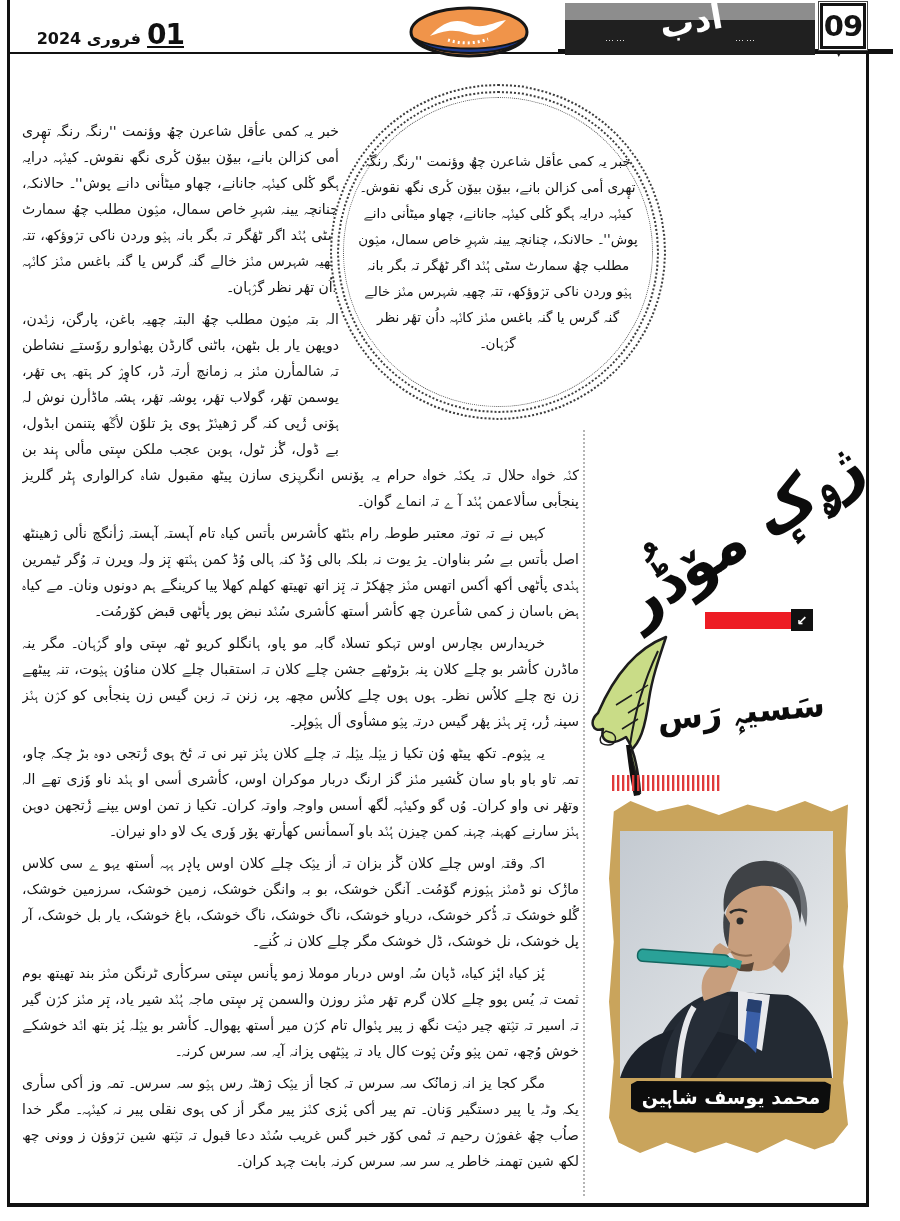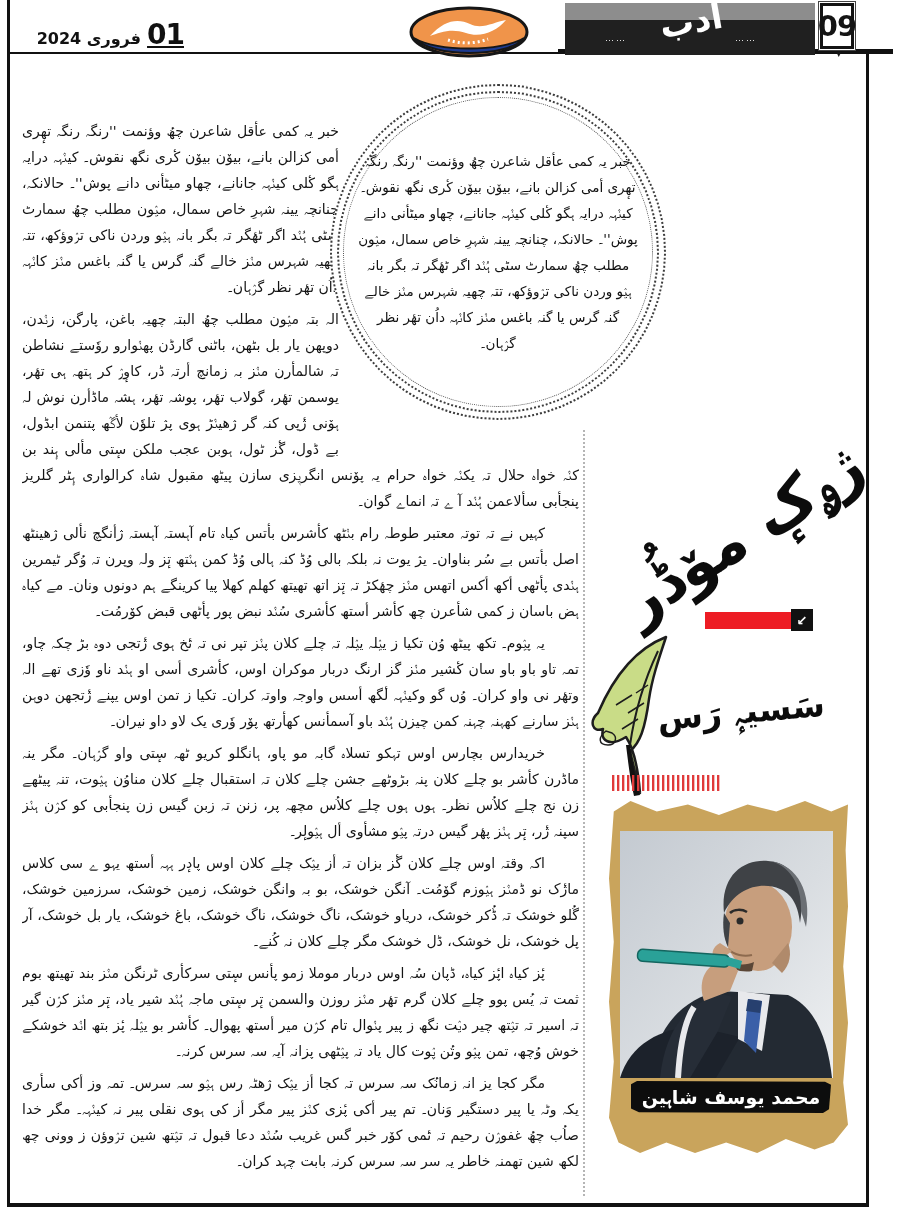--- a/index.html
+++ b/index.html
@@ -16,21 +16,21 @@
             display:flex;align-items:baseline;gap:6px;font-weight:700;}
   .date-day{font-size:28px;font-weight:800;letter-spacing:-1px;text-decoration:underline;}
   .date-rest{font-size:16px;font-weight:700;}
   .logo{position:absolute;left:408px;top:6px;width:122px;height:54px;}
   .adab-panel{position:absolute;left:565px;top:3px;width:250px;height:52px;background:#202020;overflow:hidden;}
   .adab-band{position:absolute;left:0;top:0;width:100%;height:17px;background:#8d8d8d;}
   .adab-word{position:absolute;left:86px;top:-2px;width:80px;text-align:center;color:#fff;
              font-size:34px;font-weight:700;transform:rotate(-10deg);direction:rtl;}
   .adab-dots{position:absolute;top:30px;color:#e8e8e8;font-size:9px;letter-spacing:2px;}
   .adab-dots.d-left{left:40px;} .adab-dots.d-right{left:170px;}
-  .pageno-box{position:absolute;left:820px;top:3px;width:34px;height:46px;background:#fff;
+  .pageno-box{position:absolute;left:820px;top:3px;width:46px;height:46px;background:#fff;
               border:3px solid #141414;box-sizing:border-box;display:flex;align-items:center;justify-content:center;
               box-shadow:0 0 0 1px #fff,0 0 0 2px #444;}
   .pageno{font-size:29px;font-weight:900;letter-spacing:-1px;color:#141414;}
   .pageno-chev{position:absolute;left:836px;top:47px;font-size:11px;color:#141414;}
   
   .quote-circle{position:absolute;left:330px;top:84px;width:336px;height:336px;border-radius:50%;
                 border:2px dotted #3c3c3c;background:#fff;box-sizing:border-box;z-index:3;}
   .quote-ring2{position:absolute;left:5px;top:5px;right:5px;bottom:5px;border-radius:50%;border:2px dotted #3c3c3c;}
   .quote-ring3{position:absolute;left:11px;top:11px;right:11px;bottom:11px;border-radius:50%;border:1px dotted #555;}
   .quote-text{position:absolute;left:20px;top:18px;right:20px;bottom:18px;border-radius:50%;
@@ -104,22 +104,22 @@
     <div class="quote-ring2"></div>
     <div class="quote-ring3"></div>
     <div class="quote-text">خبر یہ کمی عأقل شاعرن چھُ وؤنمت ''رنگہ رنگہ تھٕری أمی کزالن بانے، بیۆن بیۆن کٔری نگھ نقوش۔ کینٛہہ درایہ ہگو کٔلی کینٛہہ جانانے، چھاو میٹأنی دانے پوش''۔ حالانکہ، چنانچہ یینہ شہرِ خاص سمال، میٛون مطلب چھُ سمارٹ سٹی ہُنٛد اگر ٹھٔگر تہ بگر بانہ ہیٛو وردن ناکی ترٛوؤکھ، تتہ چھیہ شہرس منٛز خالے گنہ گرس یا گنہ باغس منٛز کانٛہہ داُن تھٔر نظر گرٛہان۔</div>
   </div>
 
   <div class="article-col">
     <div class="circle-spacer"></div>
     <p>خبر یہ کمی عأقل شاعرن چھُ وؤنمت ''رنگہ رنگہ تھٕری أمی کزالن بانے، بیۆن بیۆن کٔری نگھ نقوش۔ کینٛہہ درایہ ہگو کٔلی کینٛہہ جانانے، چھاو میٹأنی دانے پوش''۔ حالانکہ، چنانچہ یینہ شہرِ خاص سمال، میٛون مطلب چھُ سمارٹ سٹی ہُنٛد اگر ٹھٔگر تہ بگر بانہ ہیٛو وردن ناکی ترٛوؤکھ، تتہ چھیہ شہرس منٛز خالے گنہ گرس یا گنہ باغس منٛز کانٛہہ داُن تھٔر نظر گرٛہان۔</p>
     <p>الہ بتہ میٛون مطلب چھُ البتہ چھیہ باغن، پارگن، زنٛدن، دوپھن یار بل بٹھن، باٹنی گارڈن پھنٛوارو روٗستے نشاطن تہ شالمأرن منٛز بہ زمانچ أرتہ ڈر، کاوٕرٛ کر ہتھہ ہی تھٔر، یوسمن تھٔر، گولاب تھٔر، پوشہ تھٔر، ہشہ ماڈأرن نوش لہ ہوٚنی ژٔپی کنہ گر ژھینٛڑ ہوی پژ تلوٗن لأگٛھ پتنمن ابڈول، بے ڈول، گٔز ٹول، ہوبن عجب ملکن سٕتی مألی ہٕند بن کنٛہ خواہ حلال تہ یکنٛہ خواہ حرام یہ پۆنس انگریٖزی سازن پیٹھ مقبول شاہ کرالواری ہٕٹر گلریز پنجأبی سألاعمن ہُنٛد آ ے تہ انماے گوان۔</p>
     <p class="ind">کہیں نے تہ توتہ معتبر طوطہ رام بنٛٹھ کأشرس بأتس کیاہ تام آہستہ آہستہ ژأنگچ نألی ژھینٹھ اصل بأتس بے سُر بناوان۔ یژ یوت نہ بلکہ بالی وُڈ کنہ ہالی وُڈ کمن ہنٛتھ تٕز ولہ وپرن تہ وُگر ٹیمرین ہنٛدی پأٹھی أکھ أکس اتھس منٛز چھٔکڑ تہ تٕز اتھ تھیتھ کھلم کھلا پیا کرینگے ہم دونوں ونان۔ مے کیاہ ہض باسان ز کمی شأعرن چھ کأشر أستھ کأشری سُنٛد نبض پور پأٹھی قبض کۆرمُت۔</p>
+    <p class="ind">خریدارس بچارس اوس تہکو تسلاہ گابہ مو پاو، ہانگلو کریو ٹھہ سٕتی واو گرٛہان۔ مگر ینہ ماڈرن کأشر بو چلے کلان پنہ بڑوٹھے جشن چلے کلان تہ استقبال چلے کلان مناوُن ہیٛوت، تنہ پیٹھے زن نج چلے کلاُس نظر۔ ہوں ہوں چلے کلاُس مچھہ پر، زنن تہ زبن گیس زن پنجأبی کو کرٛن ہنٛز سپنہ ژٔر، تٕر ہنٛز پھٔر گیس درتہ پیٛو مشأوی أل ہیٛولٕر۔</p>
     <p class="ind">یہ پیٛوم۔ تکھ پیٹھ وُن تکیا ز ییٛلہ ییٛلہ تہ چلے کلان پنٛز تپر نی تہ تٔخ ہوی ژٔتجی دوہ بڑ چکہ چاو، تمہ تاو باو باو سان کٔشیر منٛز گز ارنگ دربار موکران اوس، کأشری أسی او ہنٛد ناو وٗزی تھے الہ وتھٔر نی واو کران۔ وُں گو وکینٛہہ لٔگھ أسس واوجہ واوتہ کران۔ تکیا ز تمن اوس یپنے ژٔتجھن دوہن ہنٛز سارنے کھہنہ چہنہ کمن چیزن ہُنٛد باو آسمأنس کھأرتھ پۆر وٗری یک لاو داو نیران۔</p>
-    <p class="ind">خریدارس بچارس اوس تہکو تسلاہ گابہ مو پاو، ہانگلو کریو ٹھہ سٕتی واو گرٛہان۔ مگر ینہ ماڈرن کأشر بو چلے کلان پنہ بڑوٹھے جشن چلے کلان تہ استقبال چلے کلان مناوُن ہیٛوت، تنہ پیٹھے زن نج چلے کلاُس نظر۔ ہوں ہوں چلے کلاُس مچھہ پر، زنن تہ زبن گیس زن پنجأبی کو کرٛن ہنٛز سپنہ ژٔر، تٕر ہنٛز پھٔر گیس درتہ پیٛو مشأوی أل ہیٛولٕر۔</p>
     <p class="ind">اکہ وقتہ اوس چلے کلان گٔز بزان تہ أز ییٛک چلے کلان اوس پادٕر ہہہ أستھ یہو ے سی کلاس ماژٔک نو ڈمنٛز ہیٛوزم گۆمُت۔ آنگن خوشک، بو بہ وانگن خوشک، زمین خوشک، سرزمین خوشک، گُلو خوشک تہ ڈُکر خوشک، دریاو خوشک، ناگ خوشک، ناگ خوشک، باغ خوشک، یار بل خوشک، آر پل خوشک، نل خوشک، ڈل خوشک مگر چلے کلان نہ کُنے۔</p>
     <p class="ind">پٔز کیاہ اپٔز کیاہ، ڈپان سُہ اوس دربار موملا زمو پأنس سٕتی سرکأری ٹرنگن منٛز بند تھیتھ بوم ثمت تہ یُس پوو چلے کلان گرم تھٔر منٛز روزن والسمن تٕر سٕتی ماجہ ہُنٛد شیر یاد، تٕر منٛز کرٛن گیر تہ اسیر تہ تیٛتھ چیر دیٛت نگھ ز پیر پنٛوال تام کرٛن میر أستھ پھوال۔ کأشر بو ییٛلہ پٔز بتھ انٛد خوشکے خوش وُچھ، تمن پیٛو وتُن پٛوت کال یاد تہ پیٛٹھی پزانہ آیہ سہ سرس کرنہ۔</p>
     <p class="ind">مگر کجا یز انہ زمانُک سہ سرس تہ کجا أز ییٛک ژھٹہ رس ہیٛو سہ سرس۔ تمہ وز أکی سأری یکہ وٹہ یا پیر دستگیر وَنان۔ تم پیر أکی پٔزی کنٛز پیر مگر أز کی ہوی نقلی پیر نہ کینٛہہ۔ مگر خدا صاُب چھُ غفورٛن رحیم تہ تٔمی کۆر خبر گس غریب سُنٛد دعا قبول تہ تیٛتھ شین ترٛوؤن ز وونی چھ لکھ شین تھمنہ خاطر یہ سر سہ سرس کرنہ بابت چہد کران۔</p>
   </div>
 
   <div class="col-divider"></div>
 
   <div class="title-callig">ژۄکٕ مۆڈُر</div>
 
   <div class="red-bar"></div>

